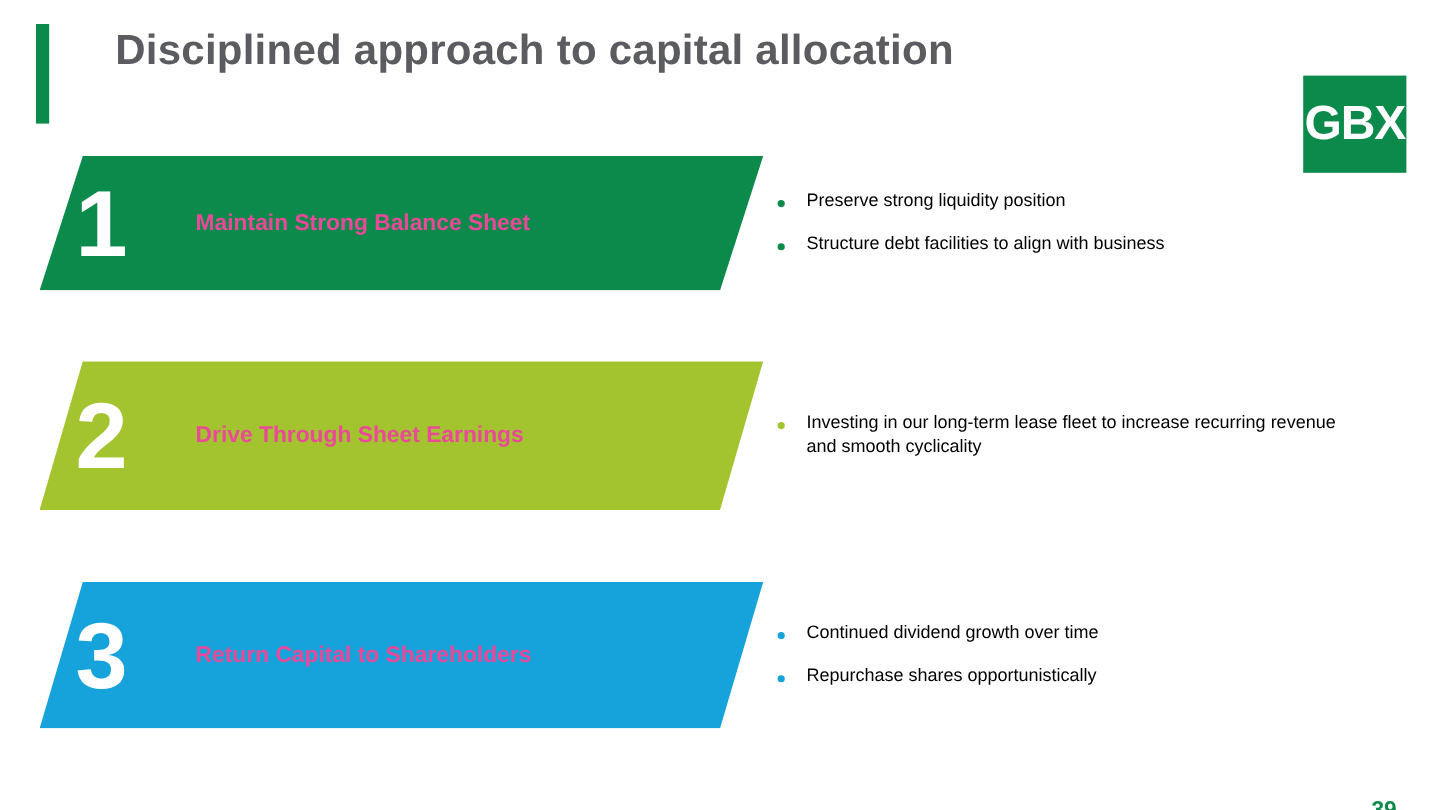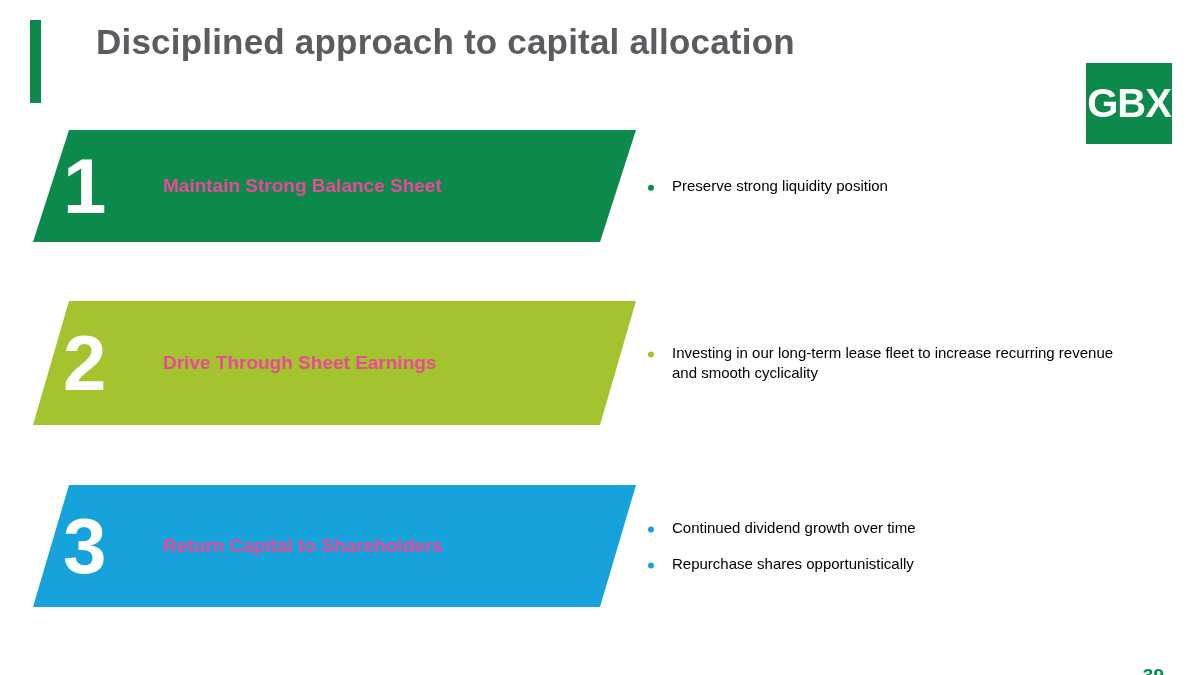--- a/index.html
+++ b/index.html
@@ -161,20 +161,24 @@
 
   <div class="pillar-row" id="pillar-row-0">
     <div class="pillar-band" style="background: rgb(11, 138, 75);"></div>
     <div class="pillar-number">1</div>
     <div class="pillar-label">Maintain Strong Balance Sheet</div>
     <div class="pillar-bullets">
       <div class="bullet-item">
         <span class="bullet-dot" style="background: rgb(11, 138, 75);"></span>
         <span>Preserve strong liquidity position</span>
       </div>
+      <div class="bullet-item">
+        <span class="bullet-dot" style="background: rgb(11, 138, 75);"></span>
+        <span>Structure debt facilities to align with business</span>
+      </div>
     </div>
   </div>
 
   <div class="pillar-row" id="pillar-row-1">
     <div class="pillar-band" style="background: rgb(163, 196, 46);"></div>
     <div class="pillar-number">2</div>
     <div class="pillar-label">Drive Through Sheet Earnings</div>
     <div class="pillar-bullets">
       <div class="bullet-item">
         <span class="bullet-dot" style="background: rgb(163, 196, 46);"></span>

